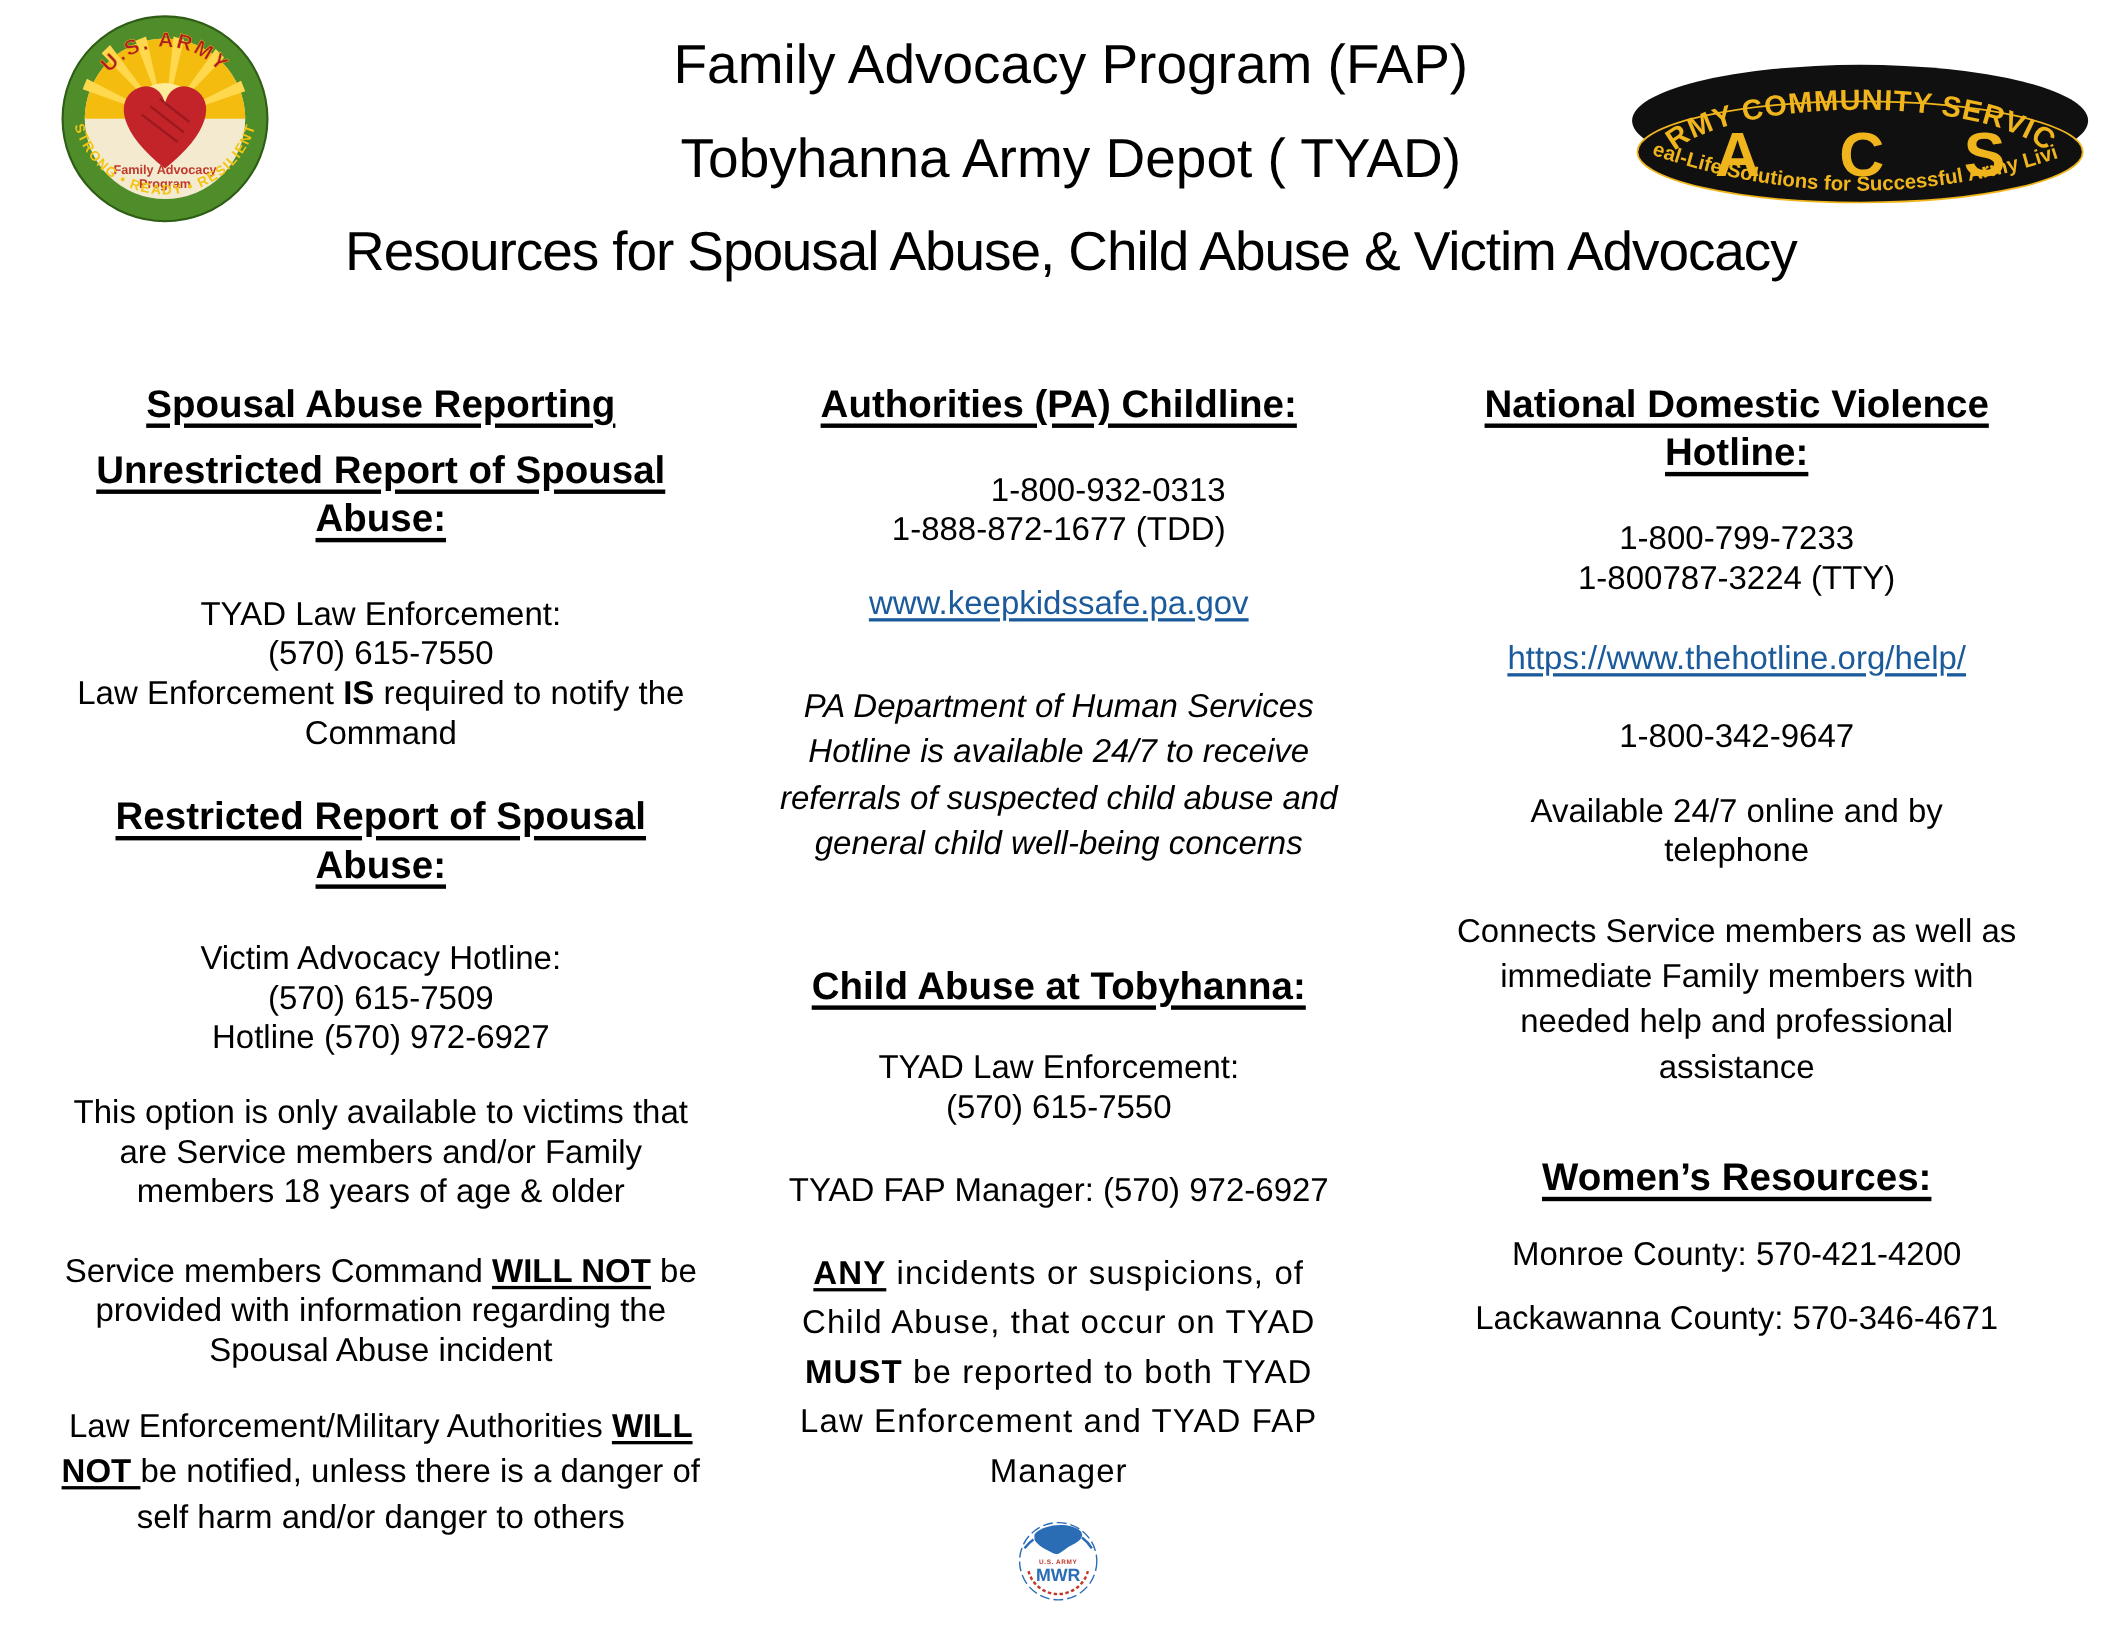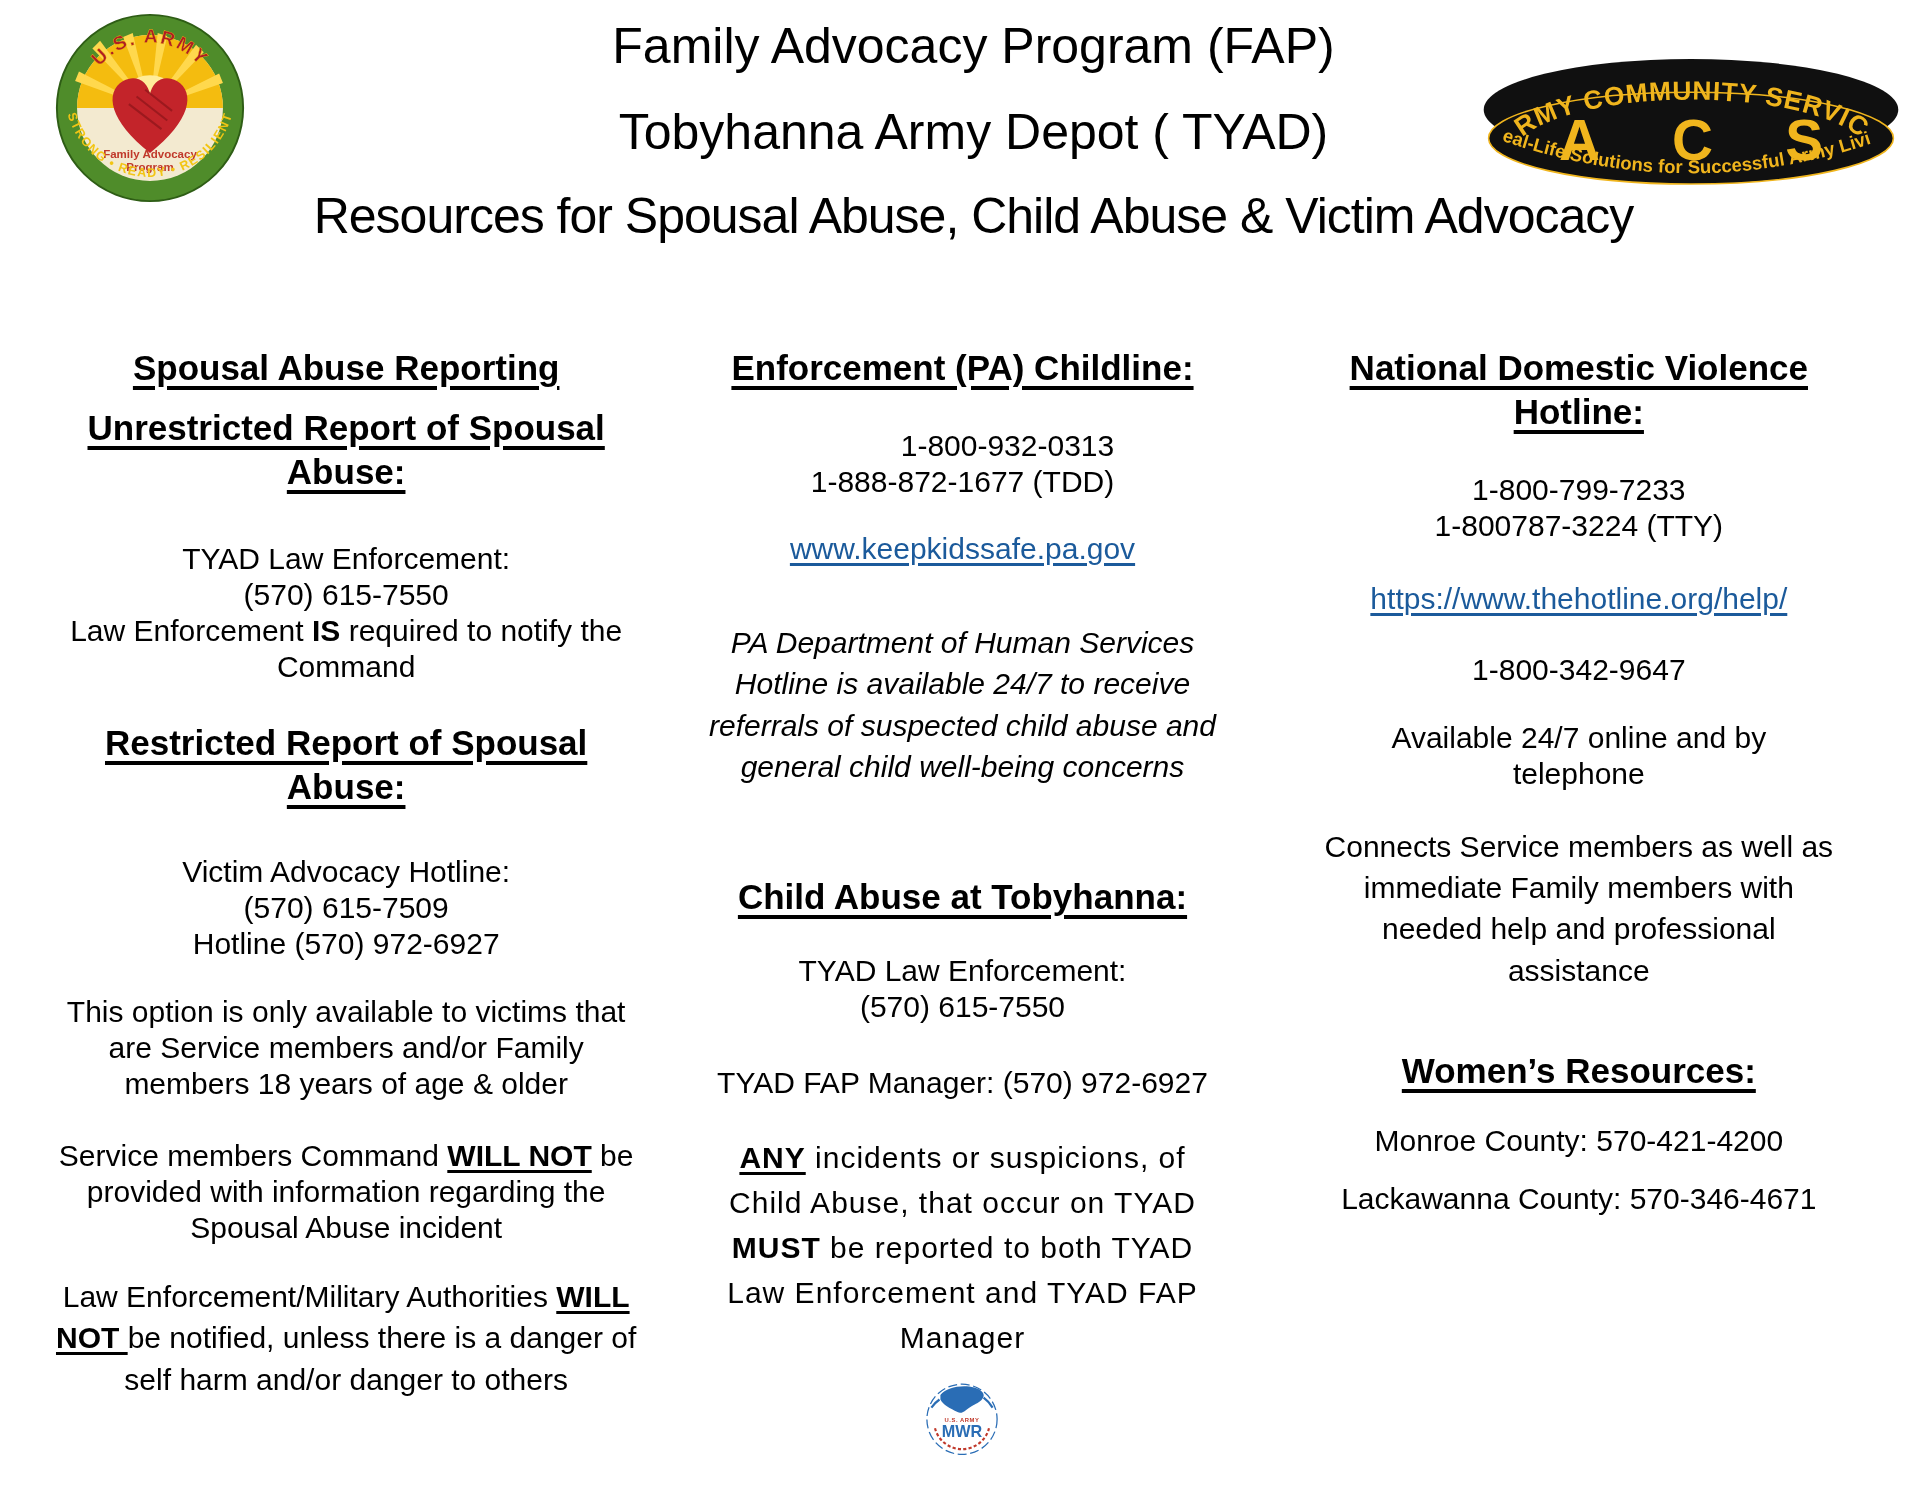--- a/index.html
+++ b/index.html
@@ -9,21 +9,21 @@
     font-family: "Liberation Sans", "DejaVu Sans", sans-serif;
     color: #000;
     overflow: hidden;
   }
   .page { position: relative; width: 1925px; height: 1488px; background: #fff; }
 
   
   .header { position: relative; height: 288px; }
   .fap-logo { position: absolute; left: 54px; top: 12px; width: 192px; height: 192px; }
   .acs-logo { position: absolute; right: 22px; top: 56px; width: 424px; height: 132px; }
-  .titles { text-align: center; padding-top: 18px; margin-left: 22px; }
+  .titles { text-align: center; padding-top: 30px; margin-left: 22px; }
   .title-line { font-size: 50px; line-height: 56px; letter-spacing: 0px; }
   .title-line1 { }
   .title-line2 { margin-top: 30px; }
   .title-line3 { margin-top: 28px; letter-spacing: -1px; }
 
   
   .cols {
     display: grid;
     grid-template-columns: 1fr 1fr 1fr;
     column-gap: 28px;
@@ -133,21 +133,21 @@
       <p class="body" style="margin-top:36px; max-width:575px;">
         <span>Service members Command </span><span class="bu">WILL NOT</span><span> be provided with information regarding the Spousal Abuse incident</span>
       </p>
 
       <p class="body airy" style="margin-top:30px; max-width:590px;">
         <span>Law Enforcement/Military Authorities </span><span class="bu">WILL NOT </span><span>be notified, unless there is a danger of self harm and/or danger to others</span>
       </p>
     </section>
 
     <section class="col">
-      <div class="h" style="margin-top:58px;">Enforcement (PA) Childline:</div>
+      <div class="h" style="margin-top:58px;">Authorities (PA) Childline:</div>
 
       <div class="body" style="margin-top:38px;text-align:right;">
         <span>1-800-932-0313</span><br>
         <span>1-888-872-1677 (TDD)</span>
       </div>
 
       <a class="link" href="#" style="margin-top:32px;">www.keepkidssafe.pa.gov</a>
 
       <p class="body airy" style="margin-top:56px; max-width:560px;font-style:italic;">PA Department of Human Services Hotline is available 24/7 to receive referrals of suspected child abuse and general child well-being concerns</p>
 

